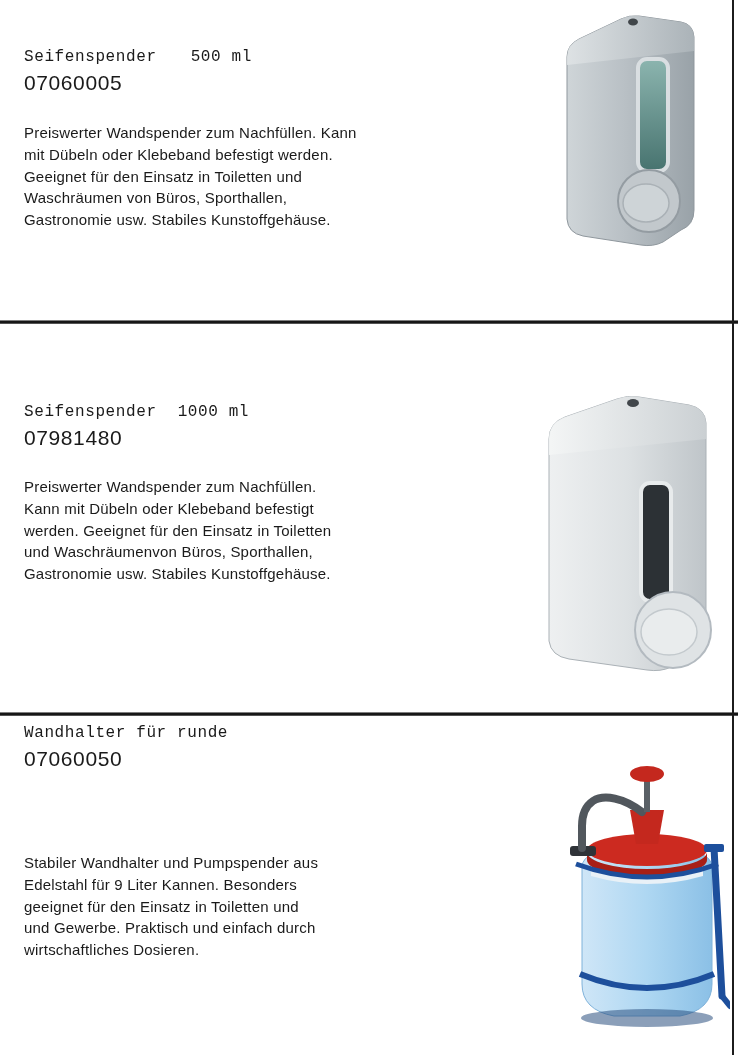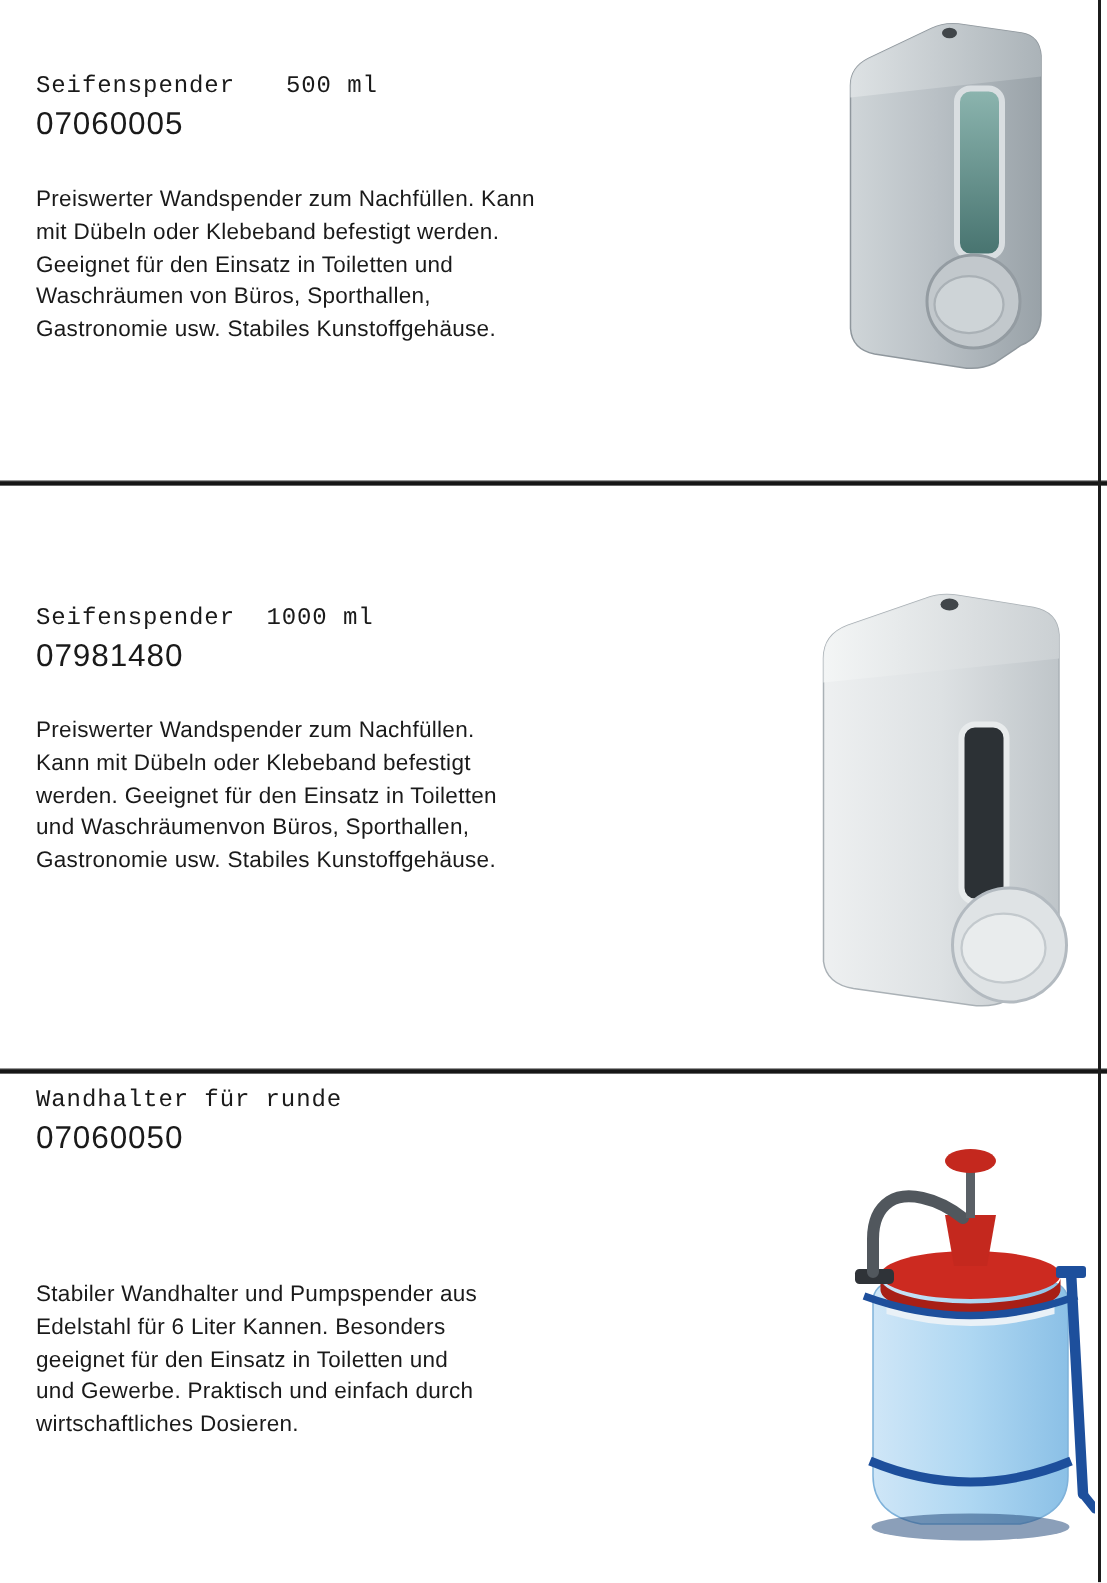--- a/index.html
+++ b/index.html
@@ -134,21 +134,21 @@
 
   <div class="divider d2"></div>
 
   <section>
     <div class="text-col t3" style="position:absolute;">
       <div class="title-row">Wandhalter für runde</div>
       <div class="artnum">07060050</div>
     </div>
     <div class="text-col desc d3text" style="position:absolute;">
       <div>Stabiler Wandhalter und Pumpspender aus</div>
-      <div>Edelstahl für 6 Liter Kannen. Besonders</div>
+      <div>Edelstahl für 9 Liter Kannen. Besonders</div>
       <div>geeignet für den Einsatz in Toiletten und</div>
       <div>und Gewerbe. Praktisch und einfach durch</div>
       <div>wirtschaftliches Dosieren.</div>
     </div>
     <div class="photo ph3">
       <svg width="184" height="272" viewBox="0 0 184 272">
         <defs>
           <linearGradient id="gb" x1="0" y1="0" x2="1" y2="0">
             <stop offset="0" stop-color="#cfe6f7"></stop>
               <stop offset="0.5" stop-color="#aed7f2"></stop>

